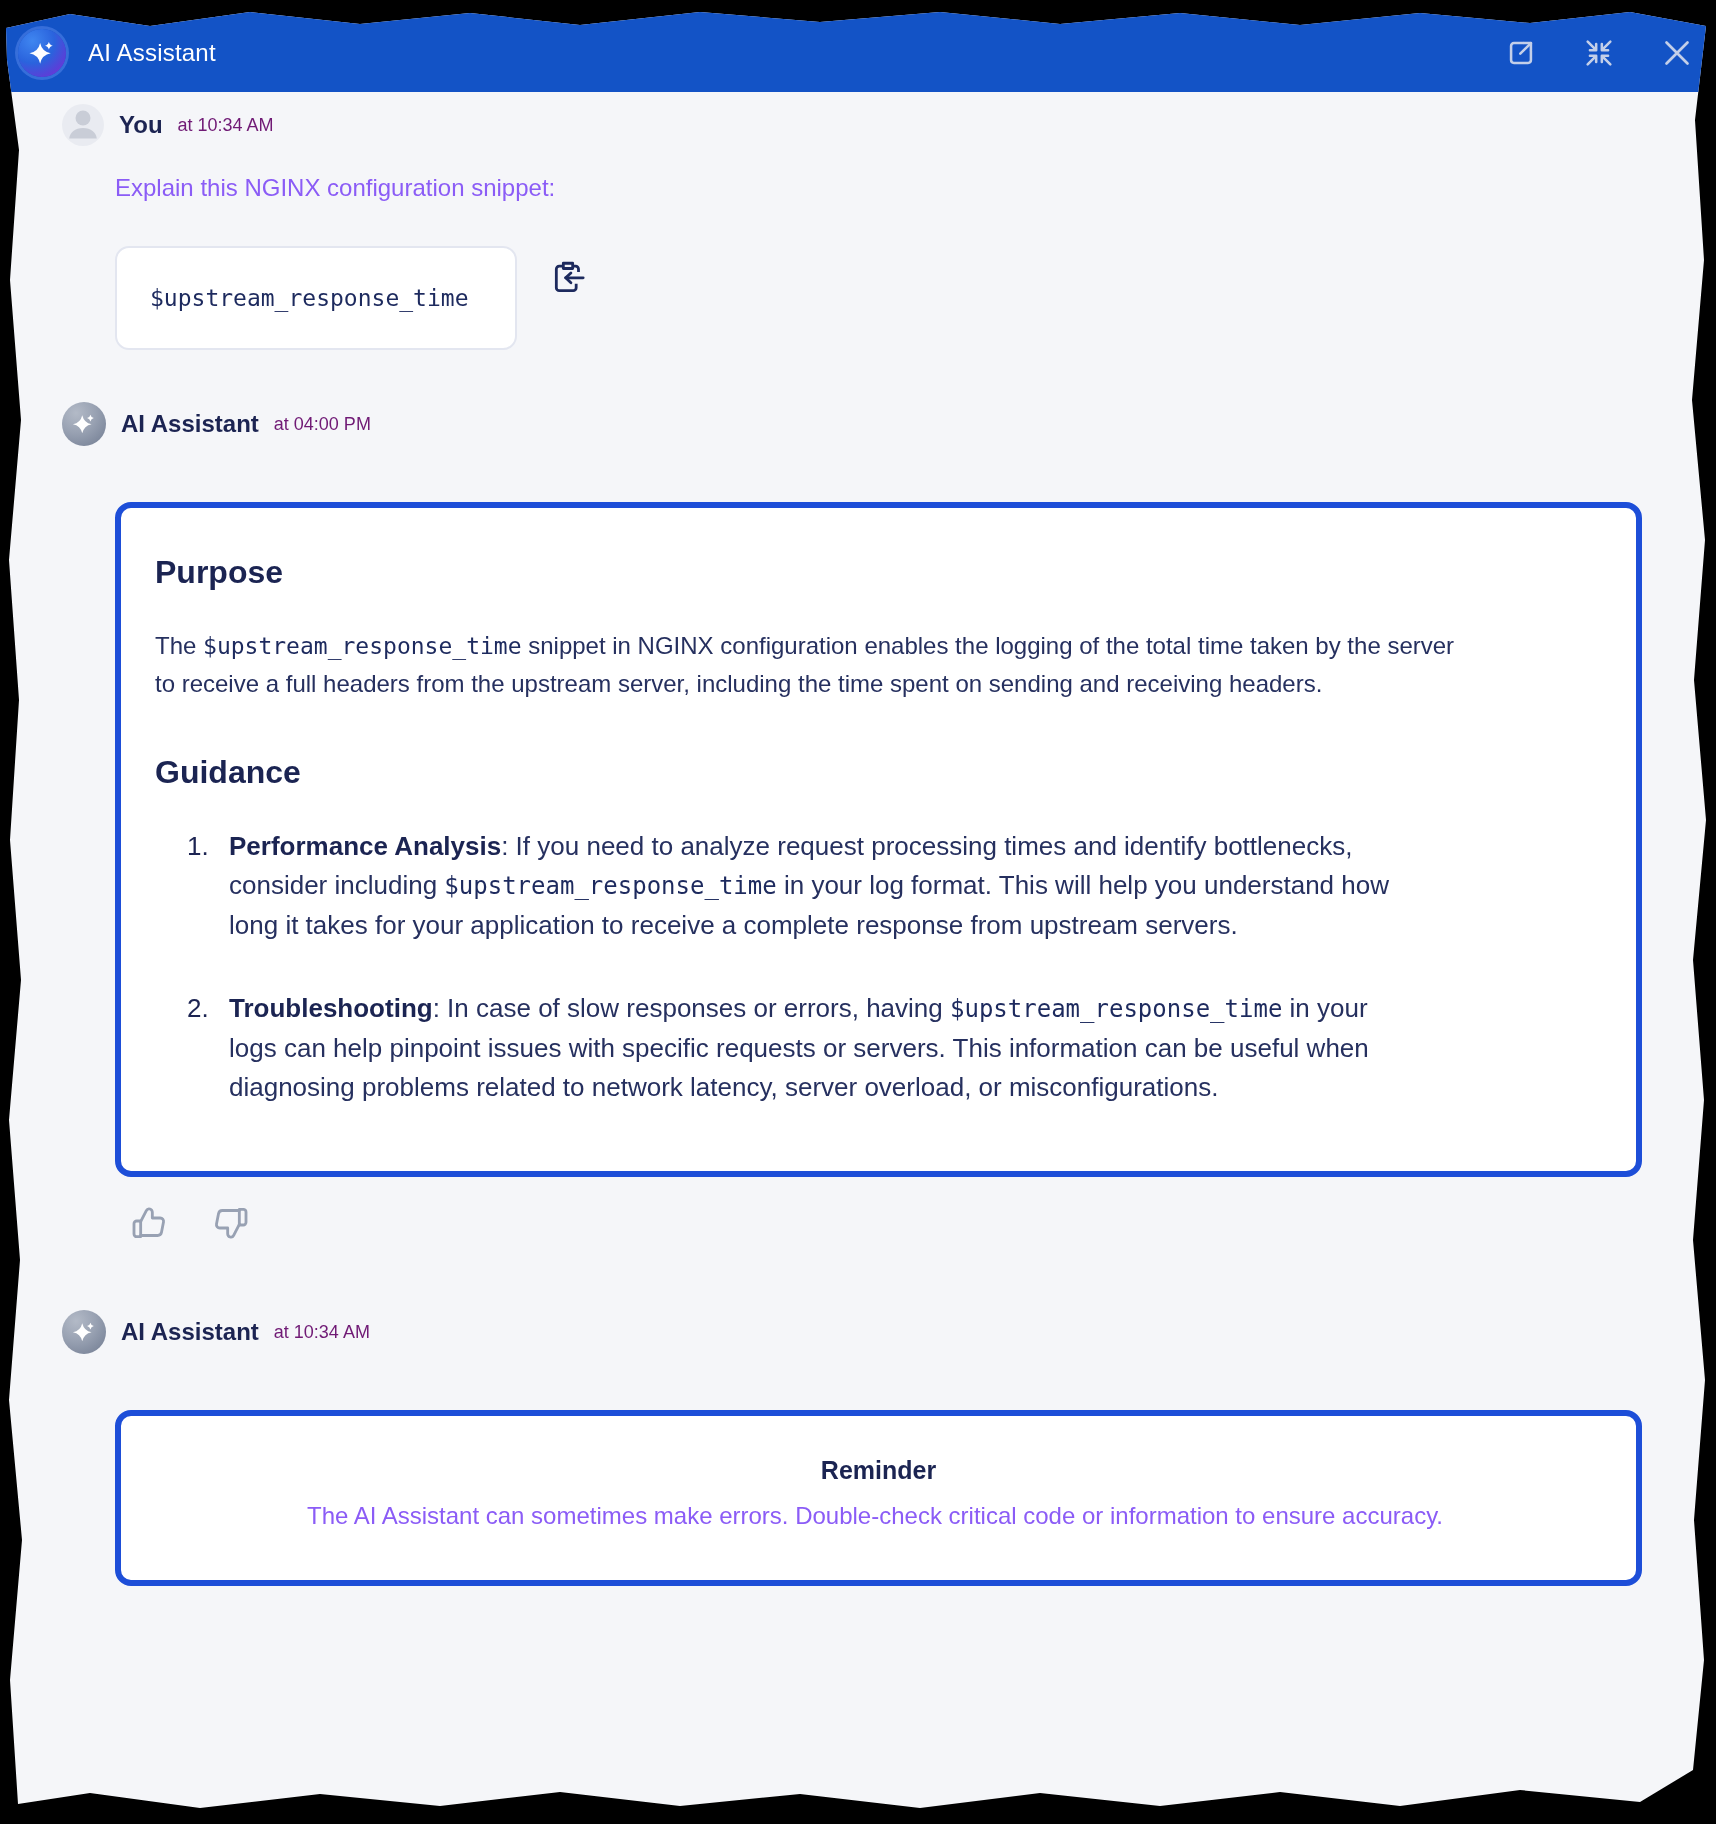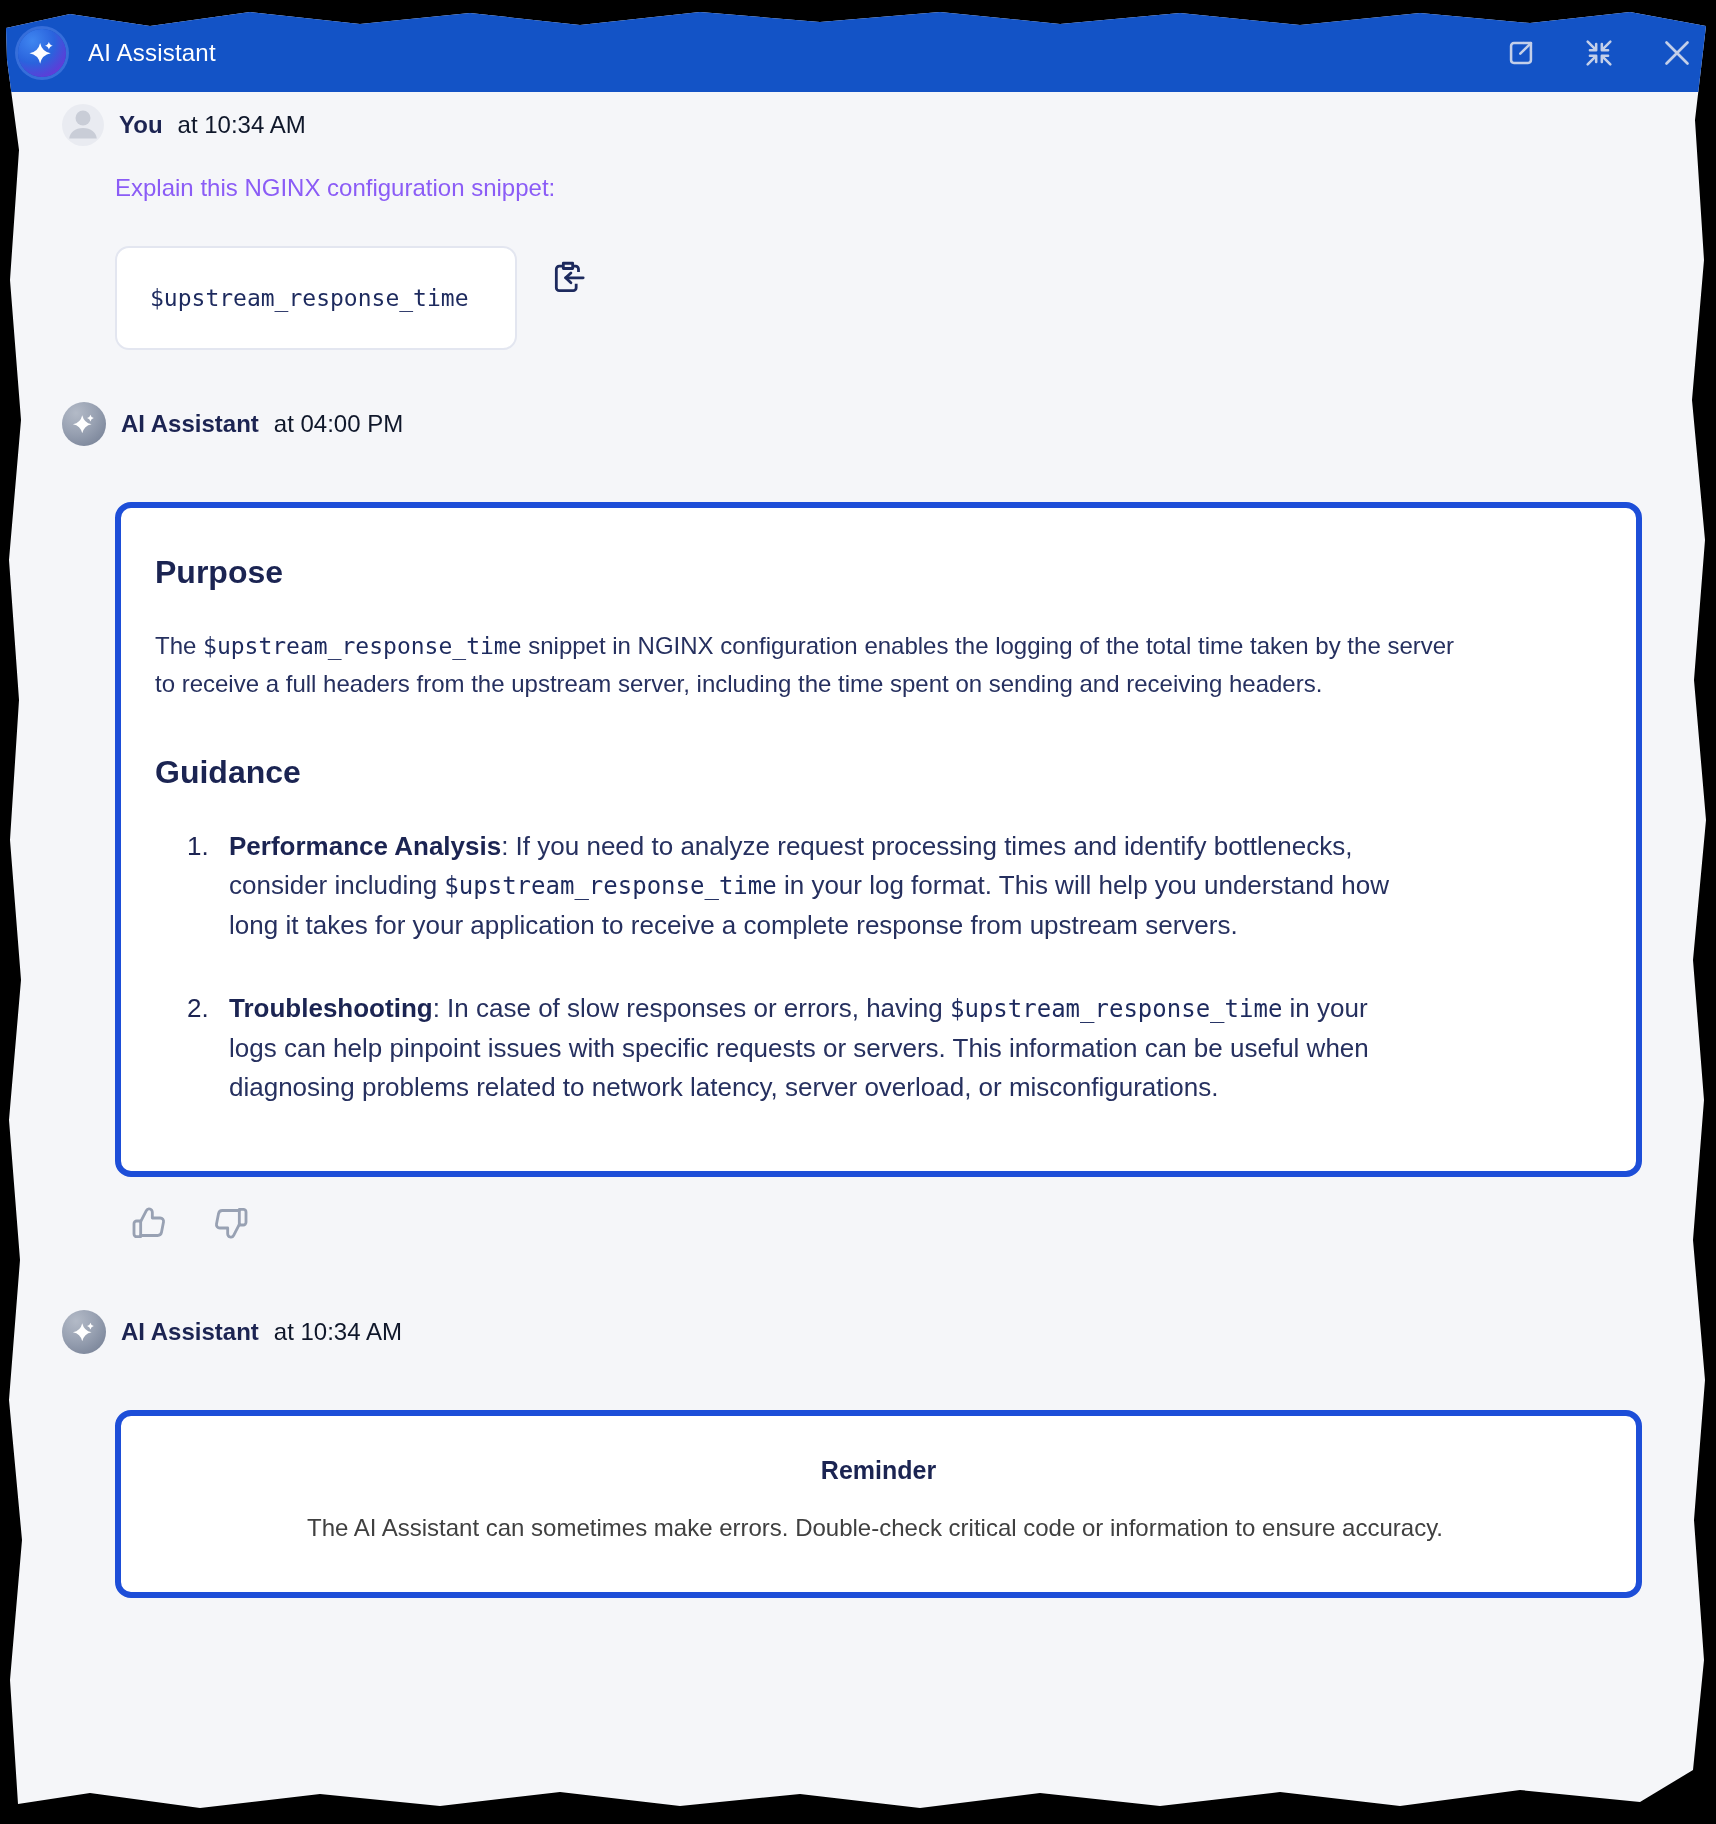--- a/index.html
+++ b/index.html
@@ -39,21 +39,21 @@
     background: none; border: none; cursor: pointer;
     color: #c3cfe9; width: 38px; height: 38px;
     display: flex; align-items: center; justify-content: center; padding: 0;
   }
   .hbtn svg { display: block; }
 
   
   .chat { padding: 12px 50px 0 62px; }
   .msg-head { display: flex; align-items: center; gap: 15px; }
   .author { font-size: 24px; font-weight: 700; color: #1c2452; }
-  .timestamp { font-size: 24px; color: #0f172a; }
+  .timestamp { font-size: 18px; color: #701a75; }
   .msg-body { margin-left: 53px; width: 1527px; }
 
   .avatar-user {
     width: 42px; height: 42px; border-radius: 50%;
     background: #e9ebf1; overflow: hidden; flex: 0 0 auto;
     display: flex; align-items: center; justify-content: center;
   }
   .avatar-ai {
     width: 44px; height: 44px; border-radius: 50%;
     background: radial-gradient(circle at 32% 25%, #b3bac7 0%, #98a1b2 45%, #6f7a90 100%);
@@ -94,21 +94,21 @@
   .num-marker { flex: 0 0 42px; font-size: 26px; line-height: 39px; color: #1c2452; }
   .num-text   { font-size: 26px; line-height: 39px; color: #26305f; }
   .num-text strong { color: #1b2452; }
   .num-text code { font-size: 24px; }
 
   .feedback { display: flex; gap: 42px; margin-top: 26px; margin-left: 14px; }
   .fbtn { background: none; border: none; cursor: pointer; padding: 0; color: #98a1b3; }
 
   .card-2 { padding: 40px 34px 46px 34px; text-align: center; }
   .card-2 h3 { font-size: 25px; font-weight: 700; color: #1b2452; }
-  .card-2 p  { font-size: 24px; color: #404040; margin-top: 24px; max-width: 1440px; }
+  .card-2 p  { font-size: 24px; color: #8b5cf6; margin-top: 12px; max-width: 1440px; }
 
   .sparkle { display: block; }
 </style>
 </head>
 <body>
 
 <div class="page">
 
   <div class="header">
     <div class="logo">

